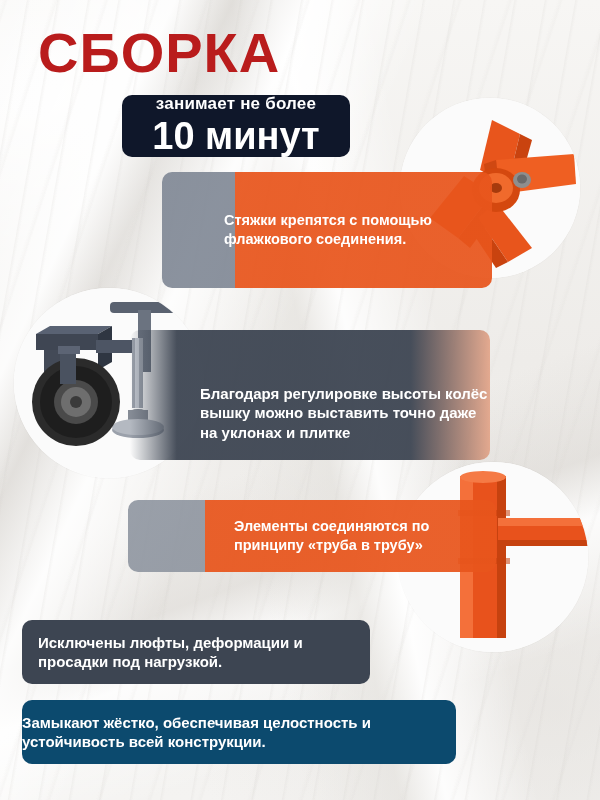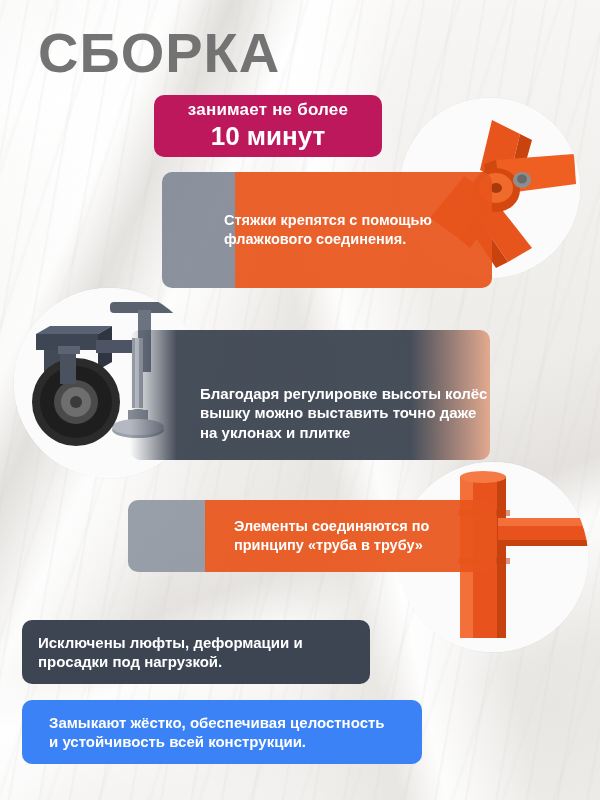--- a/index.html
+++ b/index.html
@@ -30,33 +30,33 @@
       repeating-linear-gradient(-72deg, rgba(255,255,255,0.0) 0 42px, rgba(210,207,203,0.13) 44px, rgba(255,255,255,0.0) 48px);
     opacity: .85;
   }
 
   
   .wrap { position: relative; width: 600px; height: 800px; }
 
   #title {
     position: absolute; left: 38px; top: 25px;
     font-size: 56px; font-weight: 700; letter-spacing: 1px;
-    color: #737373;
+    color: #b91c1c;
     line-height: 1;
   }
   #subtitle-badge {
     position: absolute; left: 122px; top: 95px;
     width: 228px; height: 62px;
-    background: #be185d;
+    background: #0f172a;
     border-radius: 10px;
     color: #ffffff;
-    display: flex; flex-direction: column; align-items: center; justify-content: center; margin-left: 32px;
+    display: flex; flex-direction: column; align-items: center; justify-content: center;
   }
   #subtitle-badge .line1 { font-size: 17px; font-weight: 600; letter-spacing:.2px; }
-  #subtitle-badge .line2 { font-size: 26px; font-weight: 700; margin-top: 1px; }
+  #subtitle-badge .line2 { font-size: 38px; font-weight: 700; margin-top: 1px; }
 
   
   .card {
     position: absolute;
     border-radius: 10px;
     color: #fff;
     font-weight: 700;
     display: flex; align-items: center;
     padding: 12px 18px;
     line-height: 1.28;
@@ -89,24 +89,24 @@
   }
   #card3 .inner { margin-left: 95px; width: 262px; font-size: 14.5px; text-align: left; }
 
   #card4 { 
     left: 22px; top: 620px; width: 348px; height: 64px;
     background: #3d4552;
     font-size: 15px;
     padding: 10px 16px;
   }
   #card5 { 
-    left: 22px; top: 700px; width: 400px; height: 64px;
-    background: #3b82f6;
+    left: 22px; top: 700px; width: 434px; height: 64px;
+    background: #0c4a6e;
     font-size: 15px;
-    padding: 10px 27px;
+    padding: 10px 0;
   }
 
   
   .photo {
     position: absolute;
     border-radius: 50%;
     overflow: hidden;
     background: #ffffff;
     box-shadow: 0 0 0 1px rgba(0,0,0,0.02);
   }

